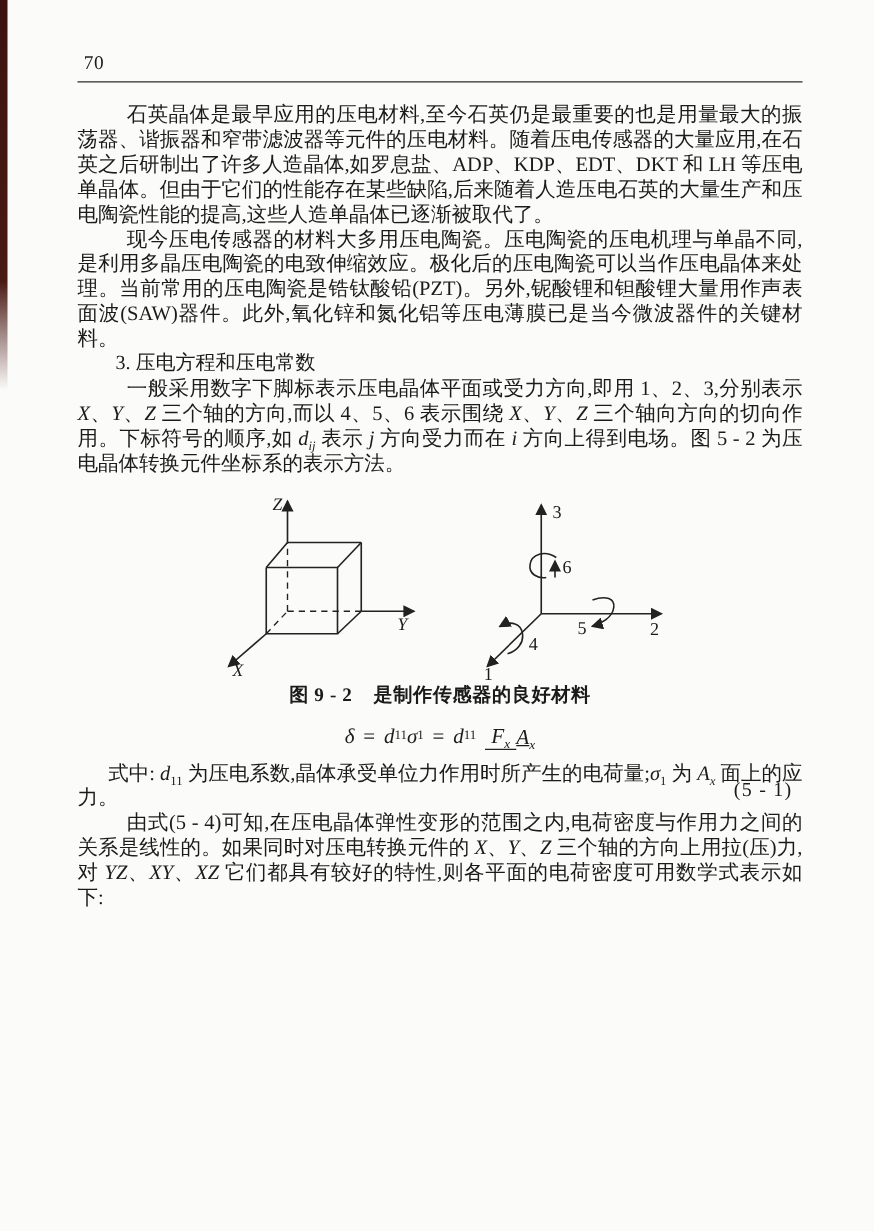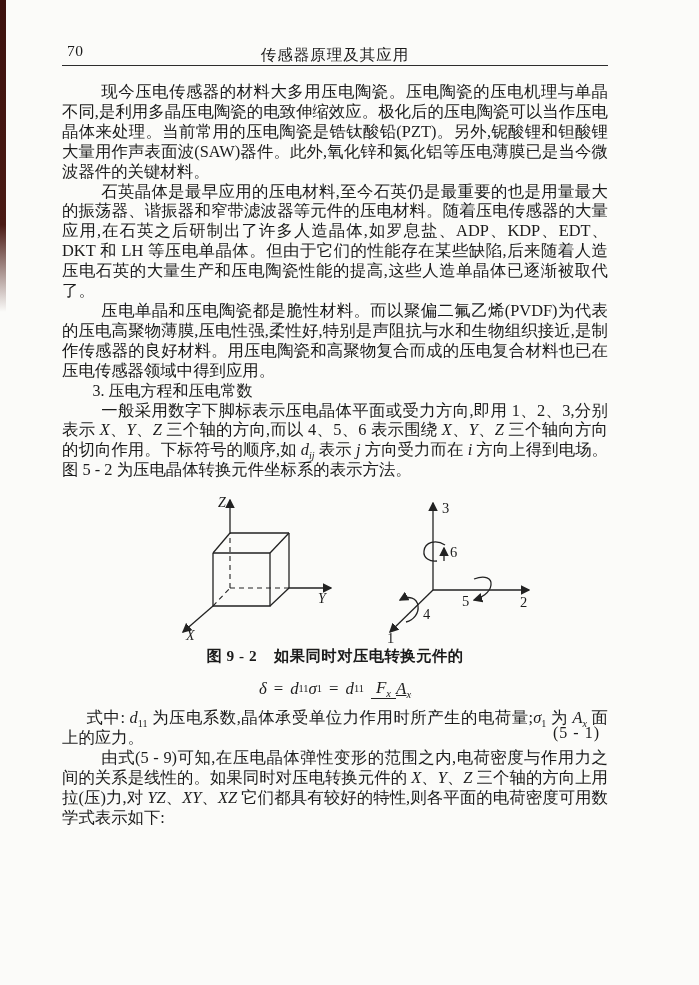--- a/index.html
+++ b/index.html
@@ -10,21 +10,21 @@
     color:#1b1b1b;
     position:relative;
     overflow:hidden;
   }
   .scan-edge{
     position:absolute;left:0;top:0;width:6px;height:312px;
     background:linear-gradient(180deg,#3d120e 0%,#4a1a14 72%,rgba(74,26,20,0) 100%);
   }
   .page{
     position:absolute;inset:0;
-    padding:42px 91px 0 62px;
+    padding:42px 57px 0 62px;
     box-sizing:border-box;
   }
   .hdr{
     position:relative;height:23px;
     border-bottom:1.6px solid #2d2d2d;
     margin-bottom:16px;
   }
   .pnum{position:absolute;left:5px;top:0;font-size:15.5px;letter-spacing:.5px;}
   .htitle{position:absolute;left:0;right:0;top:3px;text-align:center;font-size:15.5px;letter-spacing:1px;}
   .bodytext{font-size:16.4px;line-height:19.9px;text-align:justify;}
@@ -57,28 +57,26 @@
 </style>
 </head>
 <body>
 
 <div class="scan-edge"></div>
 
 <div class="page">
 
   <div class="hdr">
     <span class="pnum">70</span>
-    <span class="htitle">传感器原理及其应用</span>
   </div>
 
   <div class="bodytext">
 
+    <p class="para">石英晶体是最早应用的压电材料,至今石英仍是最重要的也是用量最大的振荡器、谐振器和窄带滤波器等元件的压电材料。随着压电传感器的大量应用,在石英之后研制出了许多人造晶体,如罗息盐、ADP、KDP、EDT、DKT 和 LH 等压电单晶体。但由于它们的性能存在某些缺陷,后来随着人造压电石英的大量生产和压电陶瓷性能的提高,这些人造单晶体已逐渐被取代了。</p>
     <p class="para">现今压电传感器的材料大多用压电陶瓷。压电陶瓷的压电机理与单晶不同,是利用多晶压电陶瓷的电致伸缩效应。极化后的压电陶瓷可以当作压电晶体来处理。当前常用的压电陶瓷是锆钛酸铅(PZT)。另外,铌酸锂和钽酸锂大量用作声表面波(SAW)器件。此外,氧化锌和氮化铝等压电薄膜已是当今微波器件的关键材料。</p>
-    <p class="para">石英晶体是最早应用的压电材料,至今石英仍是最重要的也是用量最大的振荡器、谐振器和窄带滤波器等元件的压电材料。随着压电传感器的大量应用,在石英之后研制出了许多人造晶体,如罗息盐、ADP、KDP、EDT、DKT 和 LH 等压电单晶体。但由于它们的性能存在某些缺陷,后来随着人造压电石英的大量生产和压电陶瓷性能的提高,这些人造单晶体已逐渐被取代了。</p>
-    <p class="para">压电单晶和压电陶瓷都是脆性材料。而以聚偏二氟乙烯(PVDF)为代表的压电高聚物薄膜,压电性强,柔性好,特别是声阻抗与水和生物组织接近,是制作传感器的良好材料。用压电陶瓷和高聚物复合而成的压电复合材料也已在压电传感器领域中得到应用。</p>
 
     <h4 class="sechead">3. 压电方程和压电常数</h4>
 
     <p class="para"><span>一般采用数字下脚标表示压电晶体平面或受力方向,即用 1、2、3,分别表示 </span><span class="var">X</span><span>、</span><span class="var">Y</span><span>、</span><span class="var">Z</span><span> 三个轴的方向,而以 4、5、6 表示围绕 </span><span class="var">X</span><span>、</span><span class="var">Y</span><span>、</span><span class="var">Z</span><span> 三个轴向方向的切向作用。下标符号的顺序,如 </span><span class="var">d</span><sub class="var">ij</sub><span> 表示 </span><span class="var">j</span><span> 方向受力而在 </span><span class="var">i</span><span> 方向上得到电场。图 5 - 2 为压电晶体转换元件坐标系的表示方法。</span></p>
 
     <div class="figwrap">
       <svg class="figsvg" width="560" height="152" viewBox="0 0 560 152">
         <defs>
           <marker id="ah" viewBox="0 0 10 10" refX="8.5" refY="5" markerWidth="7.5" markerHeight="7.5" orient="auto-start-reverse">
             <path d="M0,0 L10,5 L0,10 z" fill="#222"></path>
@@ -129,21 +127,21 @@
           <text x="372" y="20">3</text>
           <text x="450" y="114">2</text>
           <text x="317" y="150">1</text>
           <text x="380" y="64">6</text>
           <text x="392" y="113">5</text>
           <text x="353" y="126">4</text>
         </g>
       </svg>
 
       <div class="figcap">
-        <span>图 9 - 2</span><span class="gap"></span><span>如果同时对压电转换元件的</span>
+        <span>图 9 - 2</span><span class="gap"></span><span>是制作传感器的良好材料</span>
       </div>
     </div>
 
 
     <div class="formula-row">
       <div class="formula">
         <span class="var">δ</span>
         <span class="op">=</span>
         <span class="var">d</span>
           <sub>11</sub>
@@ -154,16 +152,16 @@
           <sub>11</sub>
         <span class="frac">
           <span class="num"><span class="var">F</span><sub class="var">x</sub></span>
           <span class="den"><span class="var">A</span><sub class="var">x</sub></span>
         </span>
       </div>
       <div class="eqnum">(5 - 1)</div>
     </div>
 
     <p class="para-sm"><span>式中: </span><span class="var">d</span><sub>11</sub><span> 为压电系数,晶体承受单位力作用时所产生的电荷量;</span><span class="var">σ</span><sub>1</sub><span> 为 </span><span class="var">A</span><sub class="var">x</sub><span> 面上的应力。</span></p>
-    <p class="para"><span>由式(5 - 9)可知,在压电晶体弹性变形的范围之内,电荷密度与作用力之间的关系是线性的。如果同时对压电转换元件的 </span><span class="var">X</span><span>、</span><span class="var">Y</span><span>、</span><span class="var">Z</span><span> 三个轴的方向上用拉(压)力,对 </span><span class="var">YZ</span><span>、</span><span class="var">XY</span><span>、</span><span class="var">XZ</span><span> 它们都具有较好的特性,则各平面的电荷密度可用数学式表示如下:</span></p>
+    <p class="para"><span>由式(5 - 4)可知,在压电晶体弹性变形的范围之内,电荷密度与作用力之间的关系是线性的。如果同时对压电转换元件的 </span><span class="var">X</span><span>、</span><span class="var">Y</span><span>、</span><span class="var">Z</span><span> 三个轴的方向上用拉(压)力,对 </span><span class="var">YZ</span><span>、</span><span class="var">XY</span><span>、</span><span class="var">XZ</span><span> 它们都具有较好的特性,则各平面的电荷密度可用数学式表示如下:</span></p>
 
   </div>
 </div>
 
 </body></html>

